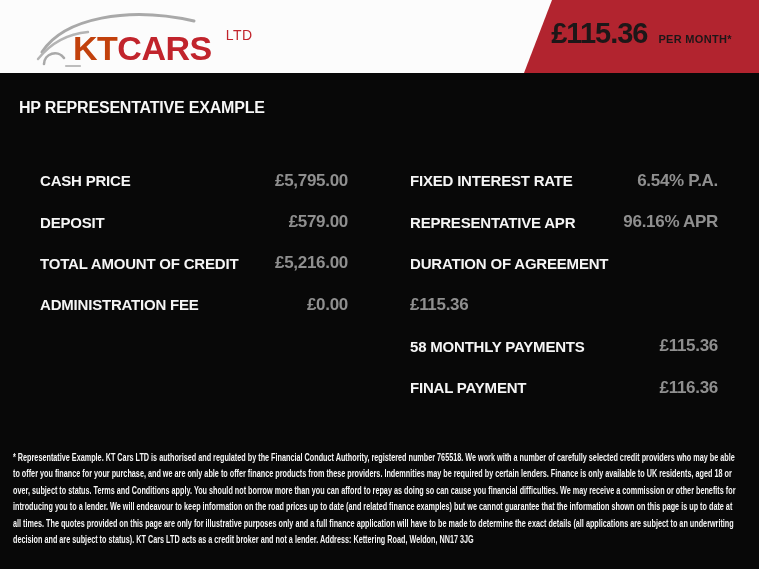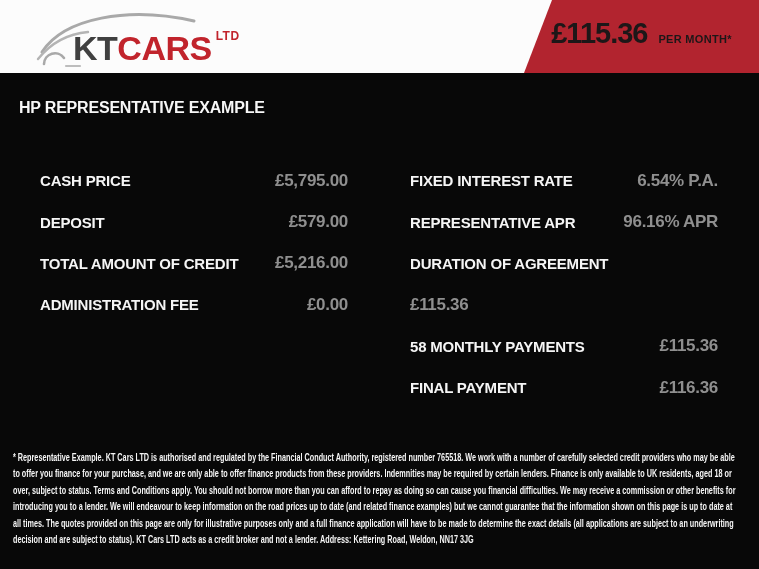--- a/index.html
+++ b/index.html
@@ -33,30 +33,30 @@
     left: 0; top: 2px;
   }
   .logo-text {
     position: absolute;
     left: 37px; top: 25px;
     font-size: 34px;
     font-weight: bold;
     letter-spacing: -0.5px;
     white-space: nowrap;
   }
-  .logo-kt   { color: #404040; }
+  .logo-kt   { color: #c2410c; }
   .logo-cars { color: #c1242c; }
   .logo-ltd  {
     display: inline-block;
     color: #c1242c;
-    font-size: 12px;
-    font-weight: bold;
+    font-size: 14px;
+    font-weight: normal;
     letter-spacing: 0.5px;
     transform: translateY(-20px);
-    margin-left: 4px;
+    margin-left: 14px;
   }
 
   
   .price-banner {
     position: absolute;
     top: 0; right: 0;
     width: 235px; height: 73px;
     background: #b2242f;
     clip-path: polygon(28px 0, 100% 0, 100% 100%, 0 100%);
     display: flex;

